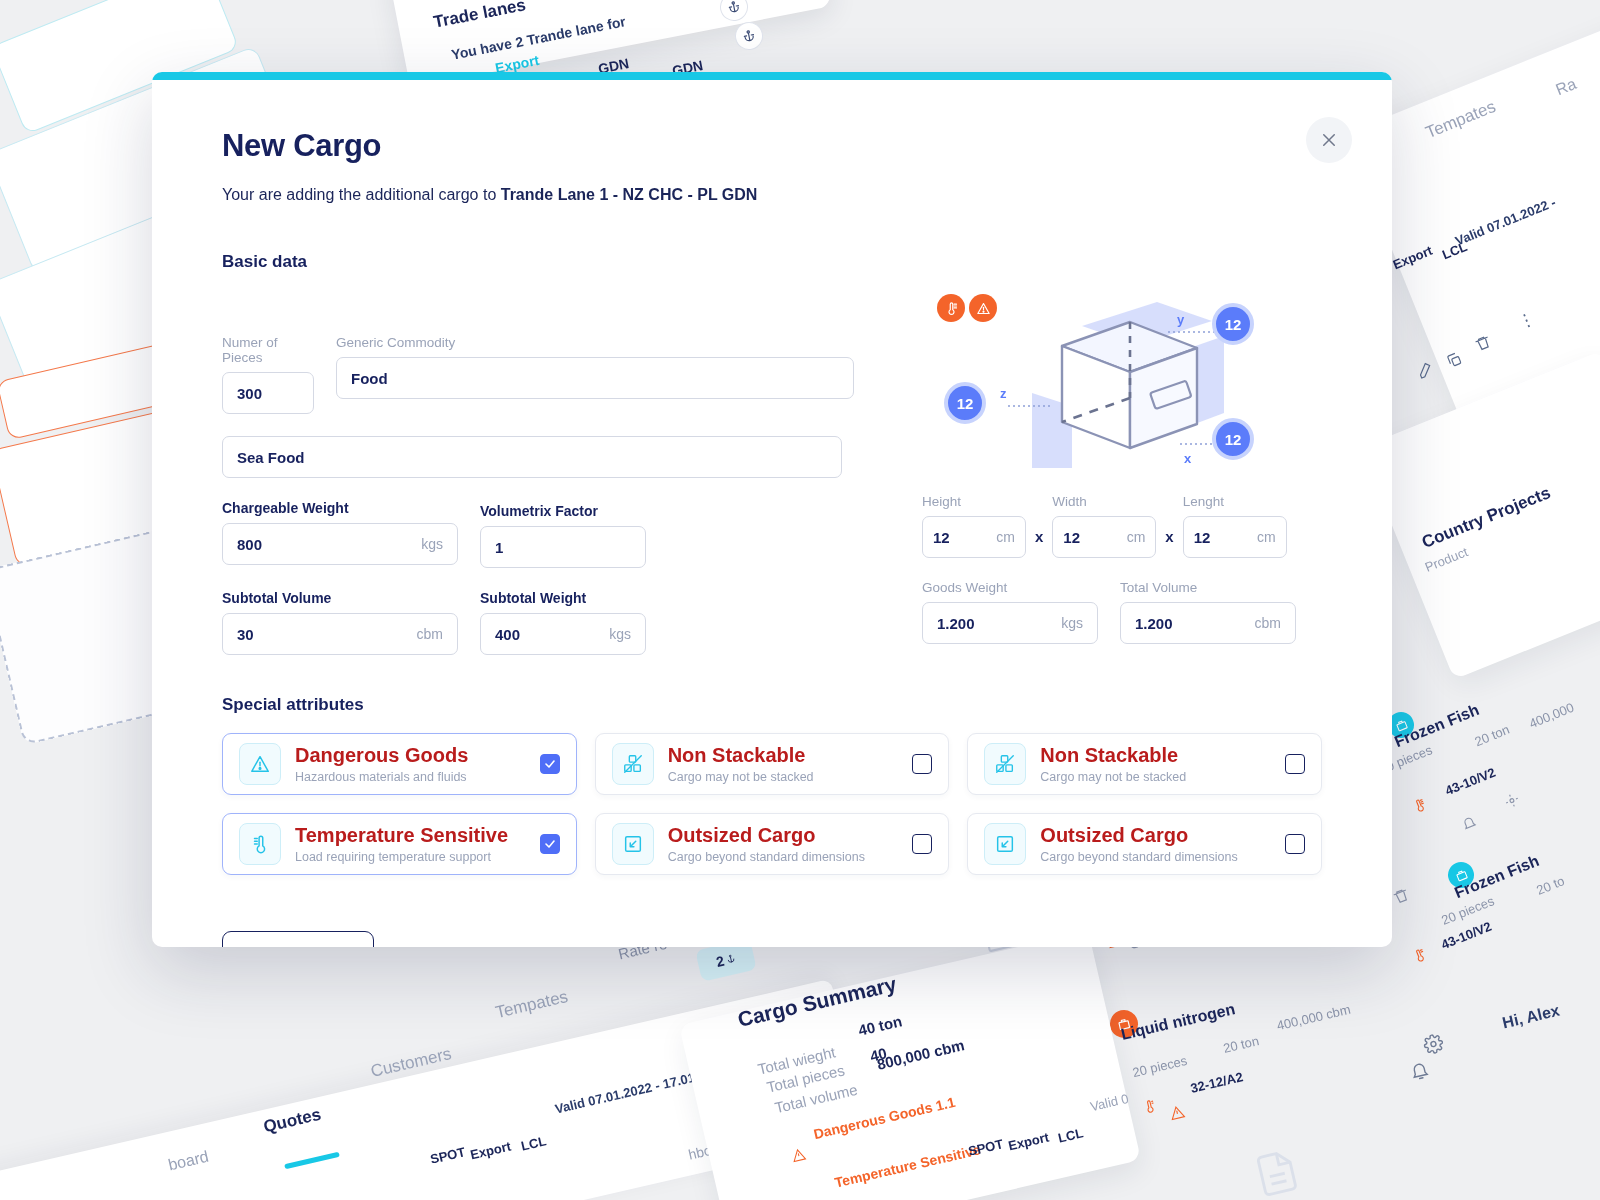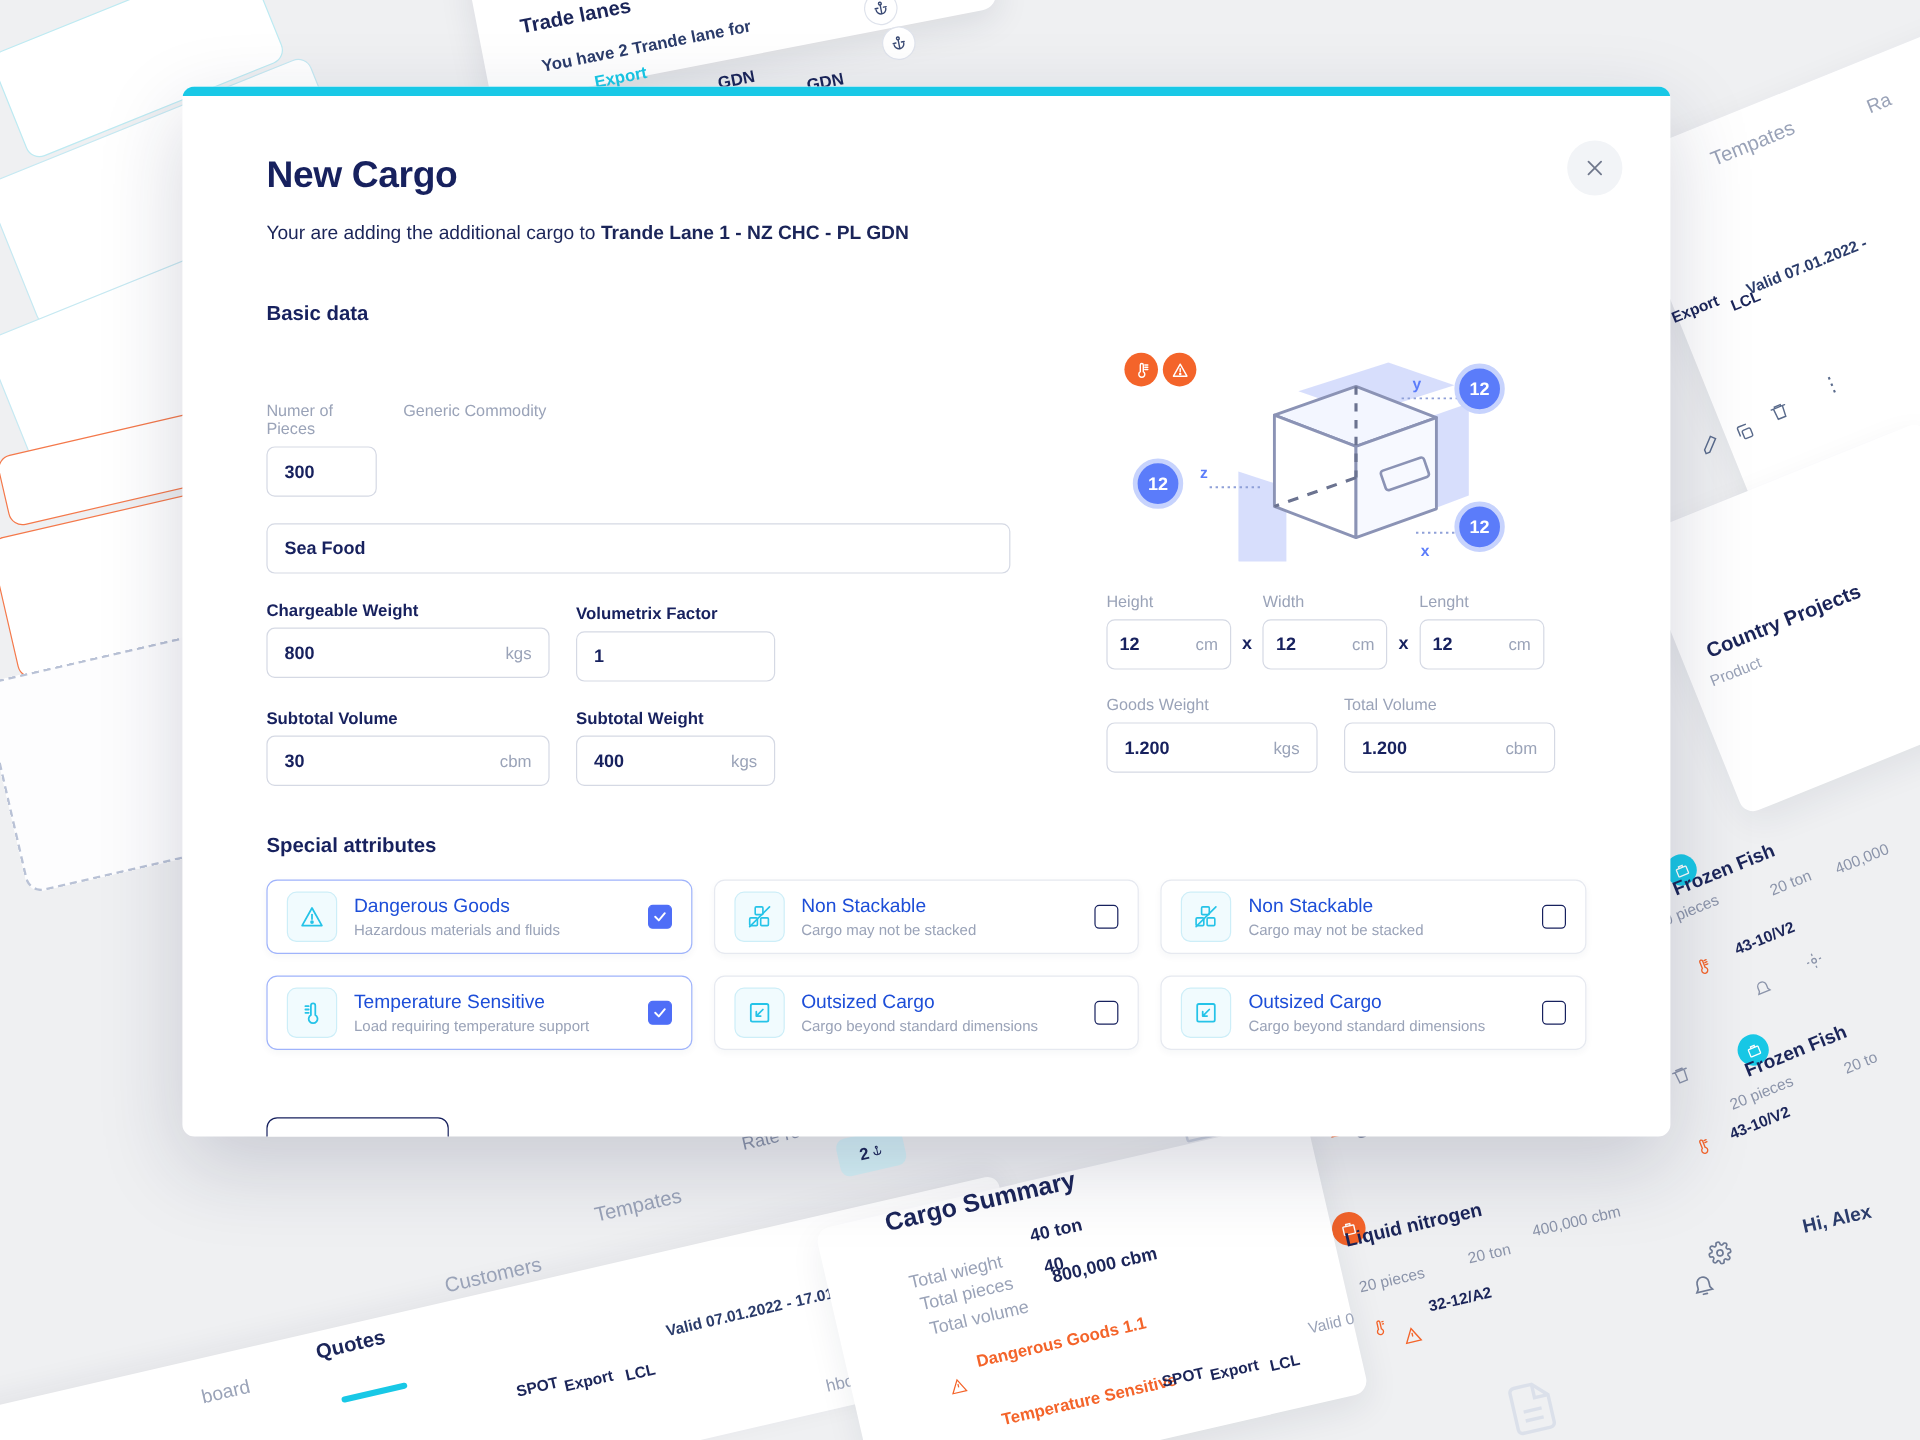--- a/index.html
+++ b/index.html
@@ -275,21 +275,21 @@
     cursor: pointer;
   }
   .attr-card.checked { border: 1.6px solid #9fb3fb; }
   .attr-ic {
     width: 42px; height: 42px; border-radius: 8px; background: #f1fbfe;
     border: 1px solid #cdeef8;
     display: flex; align-items: center; justify-content: center;
     color: #25c3e8; flex: 0 0 auto;
   }
   .attr-txt { flex: 1; min-width: 0; }
-  .attr-title { font-size: 16px; font-weight: 400; color: #1d4ed8; }
+  .attr-title { font-size: 20px; font-weight: 700; color: #b91c1c; }
   .attr-desc { font-size: 12.5px; color: #9aa3b8; margin-top: 3px; font-weight: 500; }
   .cbx {
     width: 20px; height: 20px; border-radius: 4px; flex: 0 0 auto;
     border: 1.8px solid #17215e; background: #fff;
     display: flex; align-items: center; justify-content: center;
   }
   .cbx.on { background: #4f6ef7; border-color: #4f6ef7; color: #fff; }
 
   .footer { display: flex; justify-content: flex-end; gap: 20px; margin-top: 56px; padding-right: 0; flex-direction: column; }
   .btn {
@@ -544,20 +544,23 @@
 
           <div class="row" style="gap:22px;">
             <div style="width:92px;">
               <div class="field-label">Numer of Pieces</div>
               <div class="inp">
                 <span class="val">300</span>
               </div>
             </div>
             <div style="flex:1;">
               <div class="field-label">Generic Commodity</div>
+              <div class="inp">
+                <span class="val">Food</span>
+              </div>
             </div>
           </div>
 
           <div class="mt22" style="width:620px;">
             <div class="inp">
               <span class="val">Sea Food</span>
             </div>
           </div>
 
           <div class="row mt22">

